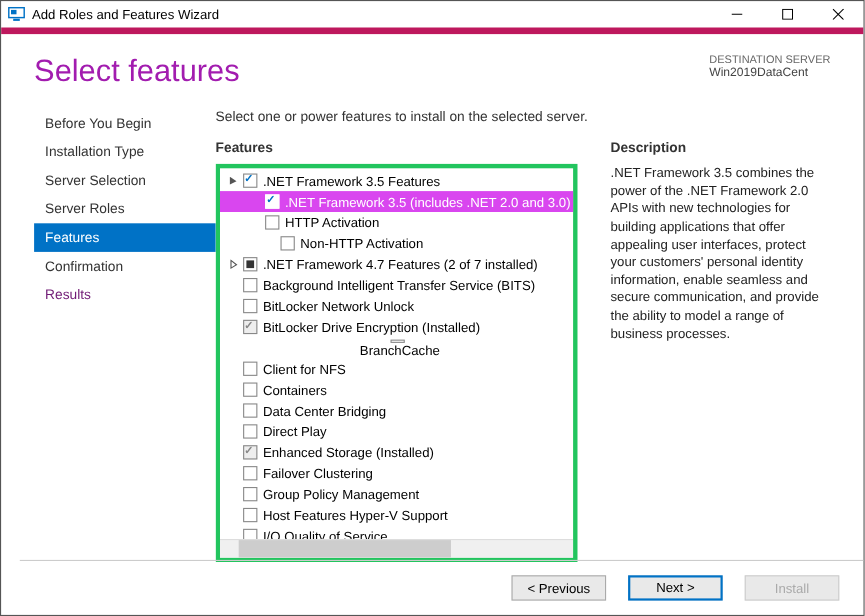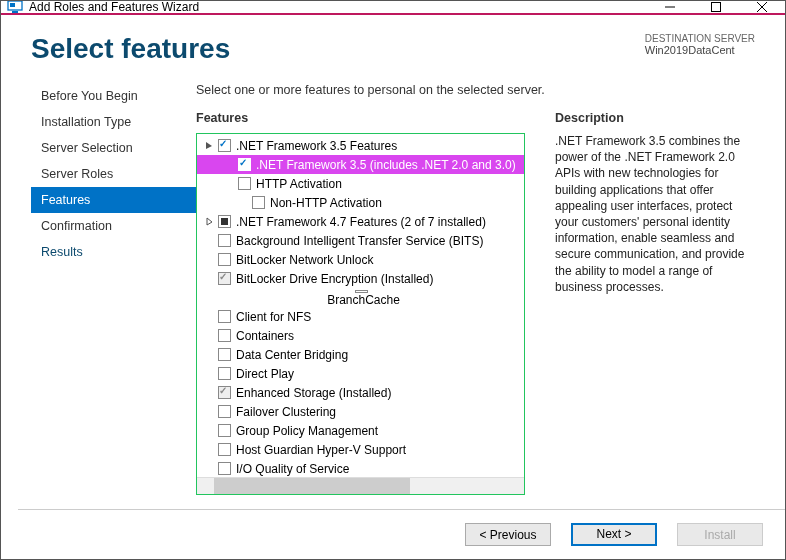--- a/index.html
+++ b/index.html
@@ -1,44 +1,44 @@
 <!DOCTYPE html>
 <html><head>
 <meta charset="utf-8">
 <style>
 * { box-sizing: border-box; margin: 0; padding: 0; font-family: "Segoe UI", Tahoma, sans-serif; }
 body { background: #fff; width: 786px; height: 560px; overflow: hidden; border: 1px solid #555; position: relative; }
 
 
-.titlebar { height: 14px; display: flex; align-items: center; padding-left: 6px; border-bottom: 2px solid #be185d; }
+.titlebar { height: 30px; display: flex; align-items: center; padding-left: 6px; border-bottom: 6px solid #be185d; }
 .titlebar .icon { width: 16px; height: 16px; margin-right: 6px; }
 .titlebar .title { font-size: 12px; flex: 1; }
 .winbtns { display: flex; height: 100%; }
 .winbtn { width: 46px; display: flex; align-items: center; justify-content: center; font-size: 12px; cursor: pointer; }
 
 
 .header { display: flex; padding: 18px 30px 10px 30px; align-items: flex-start; }
-.header h1 { font-size: 28px; font-weight: 700; color: #0c4a6e; flex: 1; }
+.header h1 { font-size: 28px; font-weight: 400; color: #a21caf; flex: 1; }
 .server-label { text-align: left; font-size: 10px; color: #555; }
 .server-label .lab { font-size: 10px; color: #666; }
 .server-label .name { font-size: 11px; color: #444; }
 
 
 .body { display: flex; padding: 0 30px 0 30px; height: 420px; }
 .sidebar { width: 165px; padding-top: 8px; }
 .sidebar .step { font-size: 12.5px; padding: 6px 10px; color: #333; cursor: pointer; }
 .sidebar .step.active { background: #0072c6; color: #fff; }
-.sidebar .step.disabled { color: #0c4a6e; }
+.sidebar .step.disabled { color: #701a75; }
 
 .main { flex: 1; display: flex; flex-direction: column; }
 .instr { font-size: 12.5px; color: #333; margin: 8px 0 14px 0; }
 .panes { display: flex; gap: 30px; flex: 1; overflow: hidden; }
 .features-pane { flex: 1; display: flex; flex-direction: column; min-width: 0; }
 .pane-title { font-size: 12.5px; font-weight: bold; color: #333; margin-bottom: 8px; }
-.tree-wrap { border: 1px solid #22c55e; flex: 1; display: flex; flex-direction: column; overflow: hidden; }
+.tree-wrap { border: 4px solid #22c55e; flex: 1; display: flex; flex-direction: column; overflow: hidden; }
 .tree { flex: 1; overflow-y: scroll; overflow-x: hidden; font-size: 12px; padding: 2px 0; }
 .node { display: flex; align-items: center; height: 19px; padding-left: 6px; white-space: nowrap; cursor: default; }
 .node .toggle { width: 12px; height: 12px; margin-right: 3px; display: inline-flex; align-items: center; justify-content: center; font-size: 8px; color: #555; }
 .node .cb { width: 13px; height: 13px; border: 1px solid #888; margin-right: 5px; display: inline-flex; align-items: center; justify-content: center; font-size: 10px; position: relative; }
 .node .cb.checked::after { content: "✓"; color: #0072c6; font-weight: bold; position: absolute; top: -2px; left: 0; }
 .node .cb.partial::after { content: ""; display: block; width: 7px; height: 7px; background: #333; }
 .node .cb.grayed { background: #eee; }
 .node .cb.grayed.checked::after { color: #888; }
 .node.selected { background: #d946ef; color: #fff; }
 .node.selected .cb { border-color: #fff; }
@@ -109,21 +109,21 @@
       <div class="step">Before You Begin</div>
       <div class="step">Installation Type</div>
       <div class="step">Server Selection</div>
       <div class="step">Server Roles</div>
       <div class="step active">Features</div>
       <div class="step">Confirmation</div>
       <div class="step disabled">Results</div>
     </div>
 
   <div class="main">
-    <div class="instr">Select one or more features to personal on the selected server.</div>
+    <div class="instr">Select one or power features to install on the selected server.</div>
     <div class="panes">
       <div class="features-pane">
         <div class="pane-title">Features</div>
         <div class="tree-wrap">
           <div class="tree" id="tree">
               <div class="node" style="padding-left: 6px;">
                 <span class="toggle">
                   <svg width="9" height="9">
                     <path d="M1 1 L7 5 L1 8 Z" fill="#555"></path>
                   </svg>
@@ -206,21 +206,21 @@
                 <span class="label">Failover Clustering</span>
               </div>
               <div class="node" style="padding-left: 6px;">
                 <span class="toggle"></span>
                 <span class="cb"></span>
                 <span class="label">Group Policy Management</span>
               </div>
               <div class="node" style="padding-left: 6px;">
                 <span class="toggle"></span>
                 <span class="cb"></span>
-                <span class="label">Host Guardian Hyper-V Support</span>
+                <span class="label">Host Features Hyper-V Support</span>
               </div>
               <div class="node" style="padding-left: 6px;">
                 <span class="toggle"></span>
                 <span class="cb"></span>
                 <span class="label">I/O Quality of Service</span>
               </div>
             </div>
           <div class="tree-hscroll">
               <div class="thumb"></div>
             </div>

